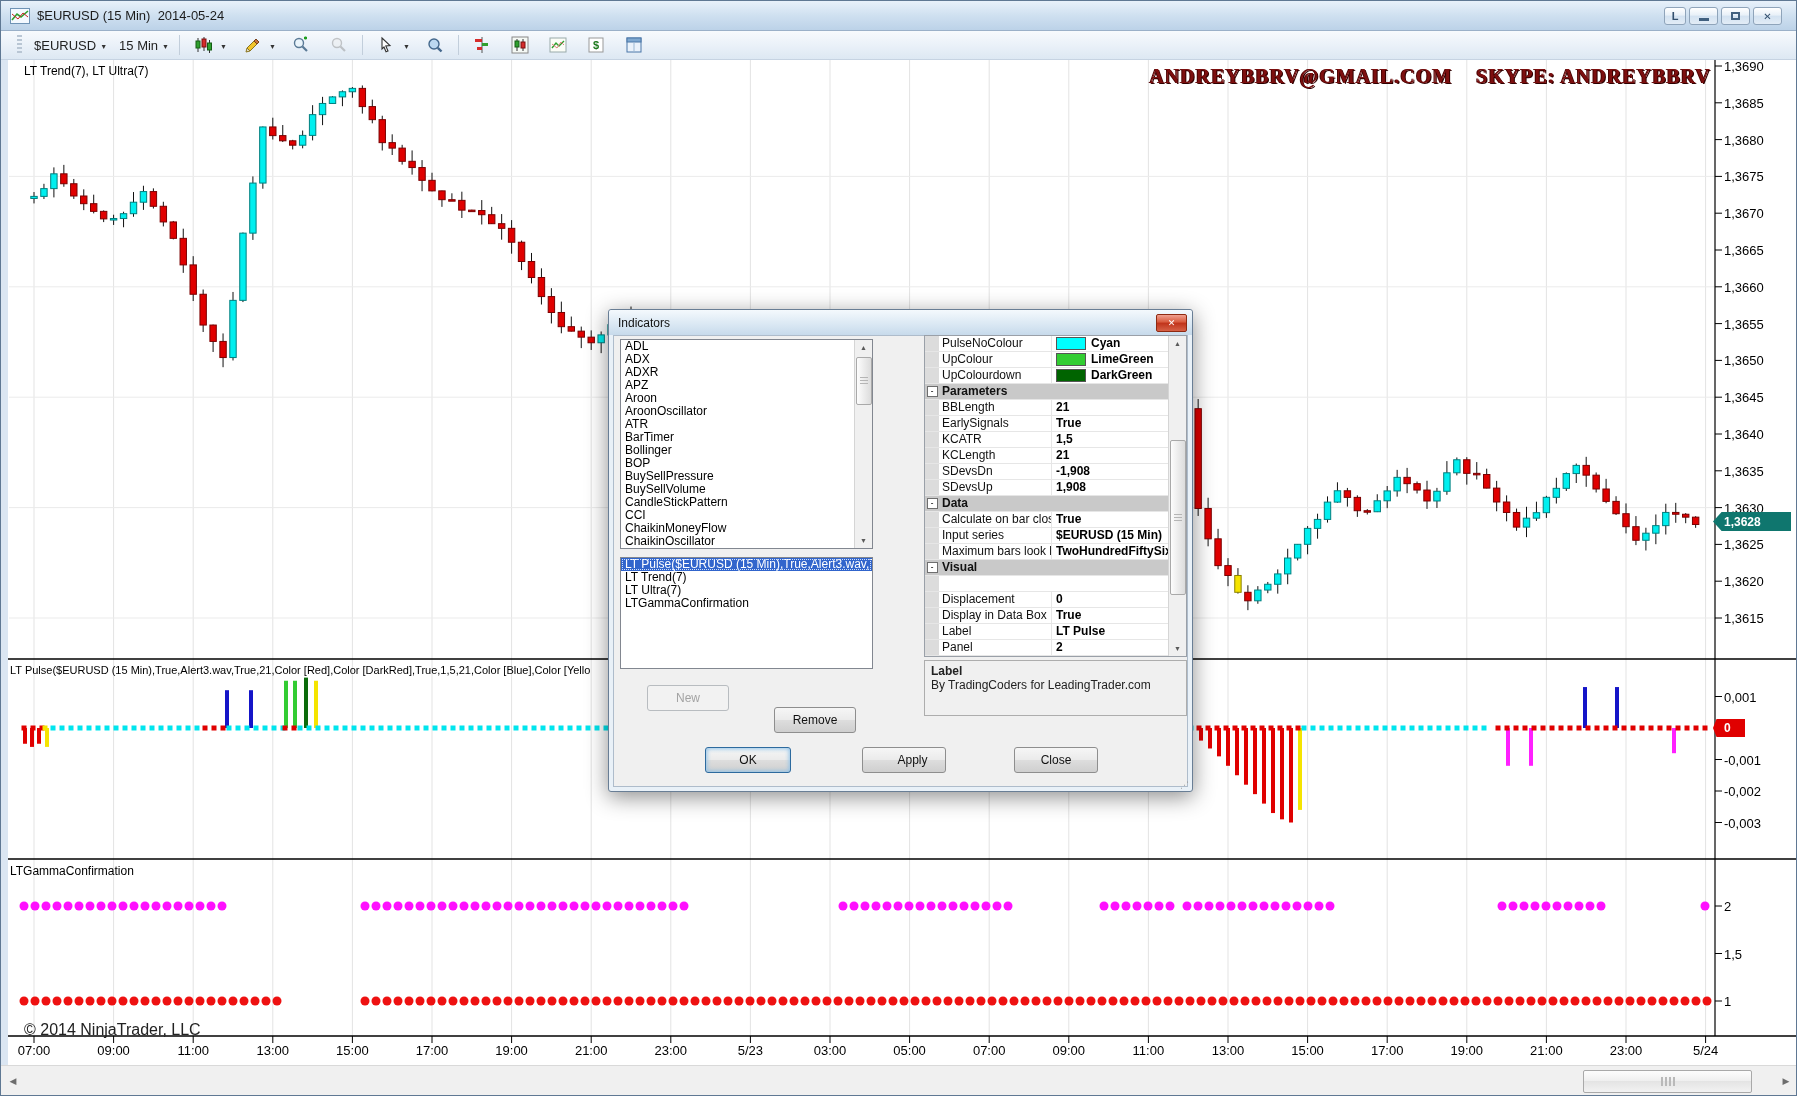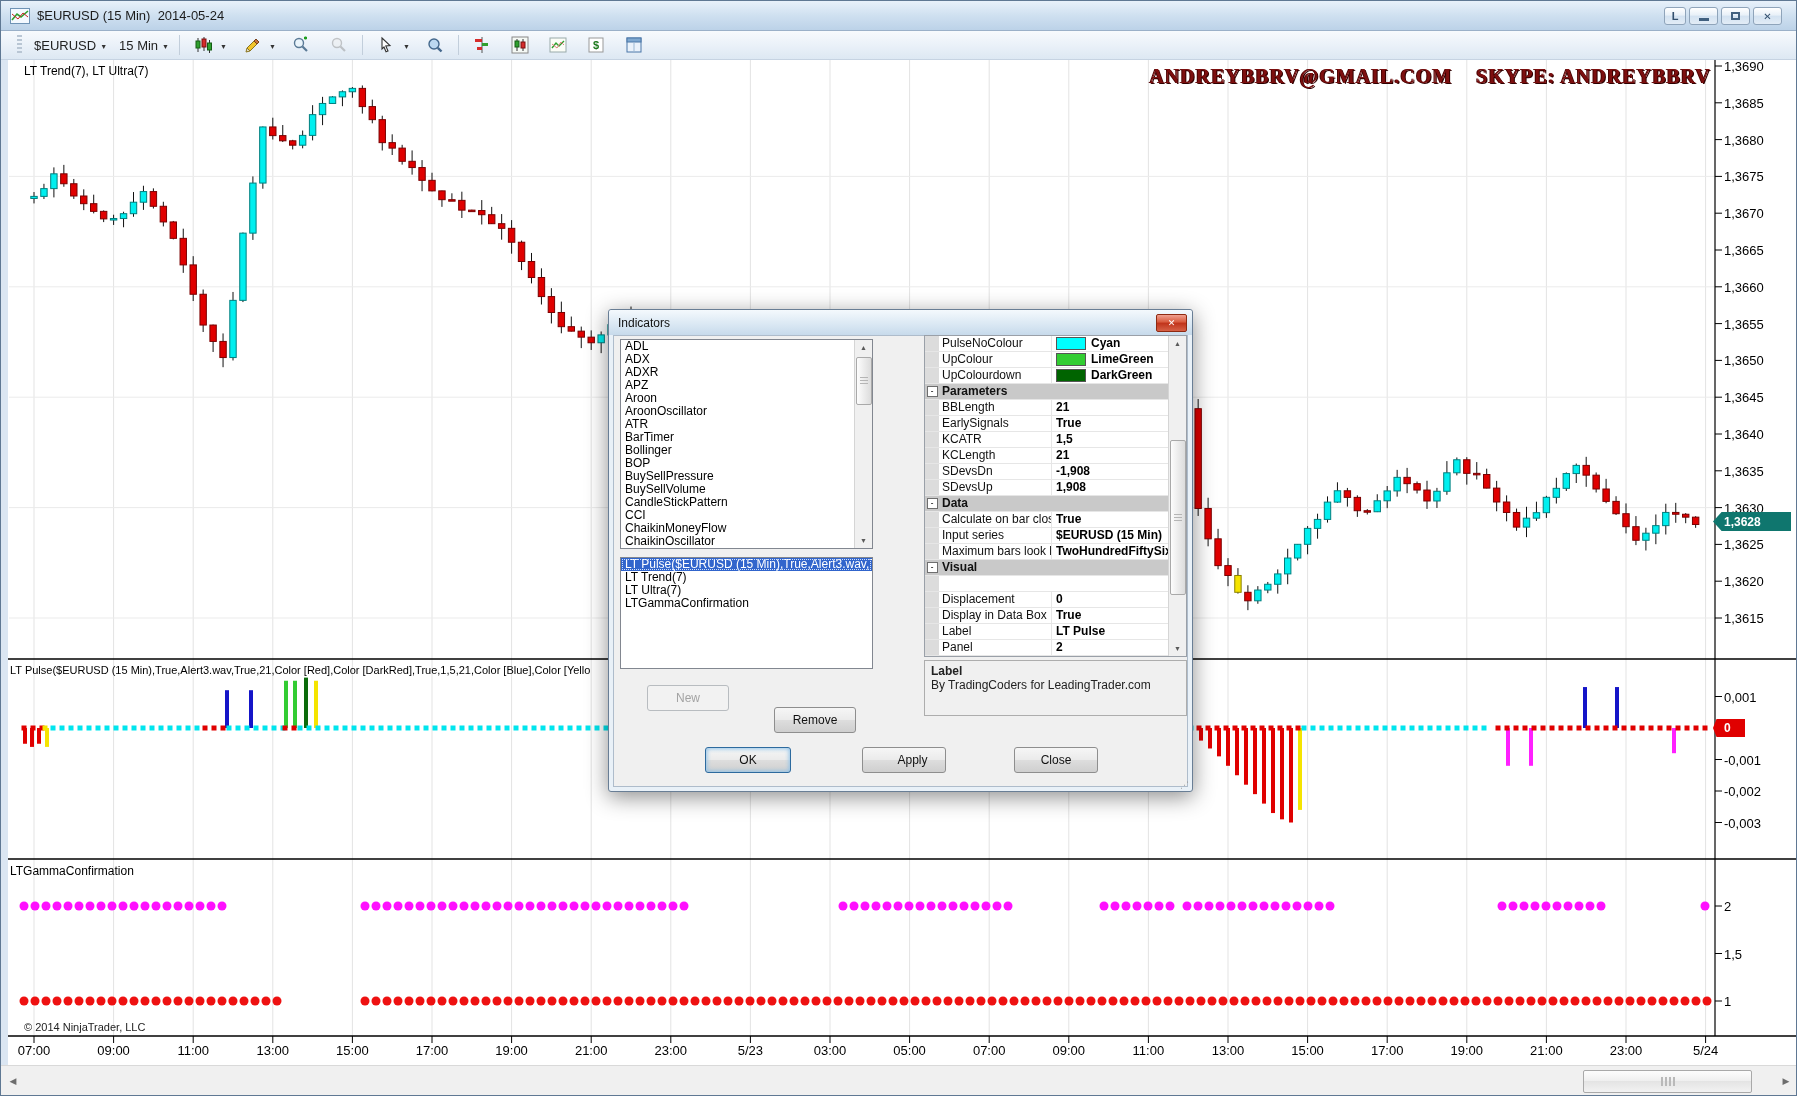--- a/index.html
+++ b/index.html
@@ -35,21 +35,21 @@
   #chart-svg{position:absolute;left:0;top:-59px;width:1797px;height:1096px;}
   .leftstrip{position:absolute;left:0;top:0;width:7px;height:1005px;background:#dbe6f2;}
   .lbl{position:absolute;font-size:12px;color:#000;white-space:nowrap;}
   .axis-label{position:absolute;font-size:13px;color:#000;white-space:nowrap;}
   .time-label{position:absolute;font-size:13px;color:#000;width:64px;text-align:center;}
   .wm{position:absolute;right:87px;top:5px;text-align:right;
       font-family:"Liberation Serif",serif;font-weight:bold;color:#7d0f0f;
       text-shadow:1px 1px 0 #300000, -1px 0 0 #4a0202;}
   .wm .l1{font-size:26px;letter-spacing:1px;}
   .wm .l2{font-size:20px;letter-spacing:1px;white-space:pre;}
-  .copyright{position:absolute;left:23px;top:961px;font-size:11px;color:#222;}
+  .copyright{position:absolute;left:23px;top:961px;font-size:16px;color:#222;}
   .tag{position:absolute;color:#fff;font-weight:bold;display:flex;align-items:center;
        clip-path:polygon(0 50%,11% 0,100% 0,100% 100%,11% 100%);padding-left:11px;box-sizing:border-box;}
   
   .hscroll{position:absolute;left:0;top:1005px;width:1797px;height:31px;background:#f0f0f0;
     border-top:1px solid #d9d9d9;box-sizing:border-box;}
   .harrow{position:absolute;top:5px;width:20px;height:20px;color:#6d6d6d;font-size:9px;
     display:flex;align-items:center;justify-content:center;}
   .hthumb{position:absolute;left:1582px;top:4px;width:167px;height:21px;border:1px solid #a9a9a9;
     border-radius:2px;background:linear-gradient(#fdfdfd,#f0f0f0 45%,#e4e4e4 50%,#f2f2f2);
     display:flex;align-items:center;justify-content:center;}

